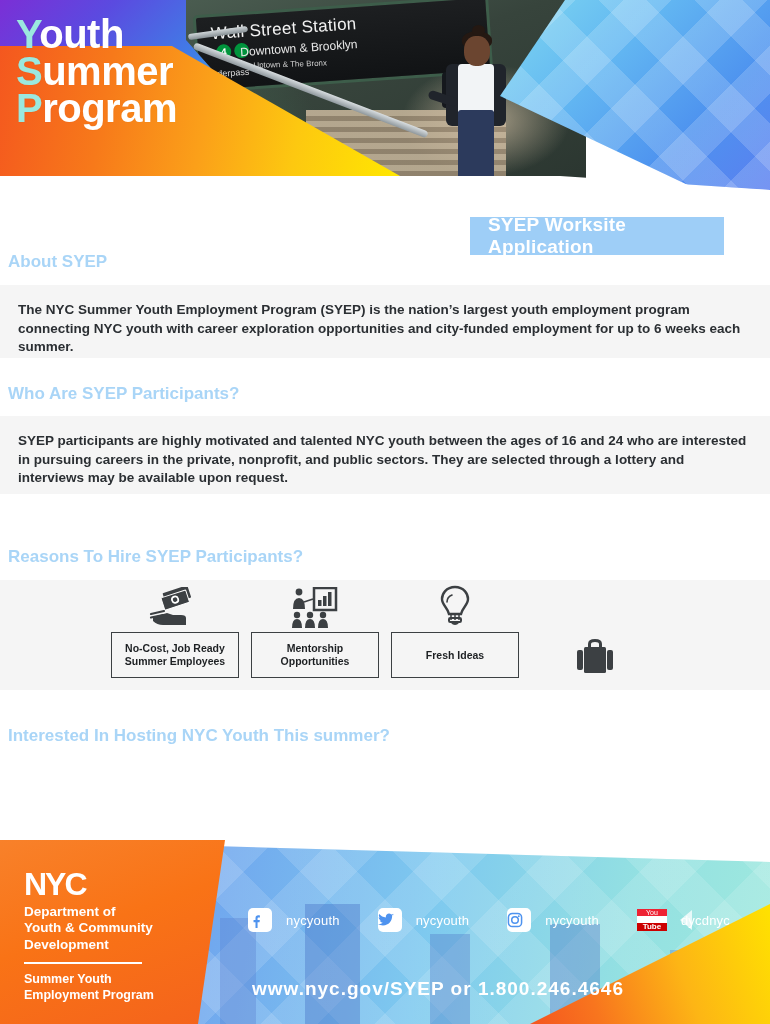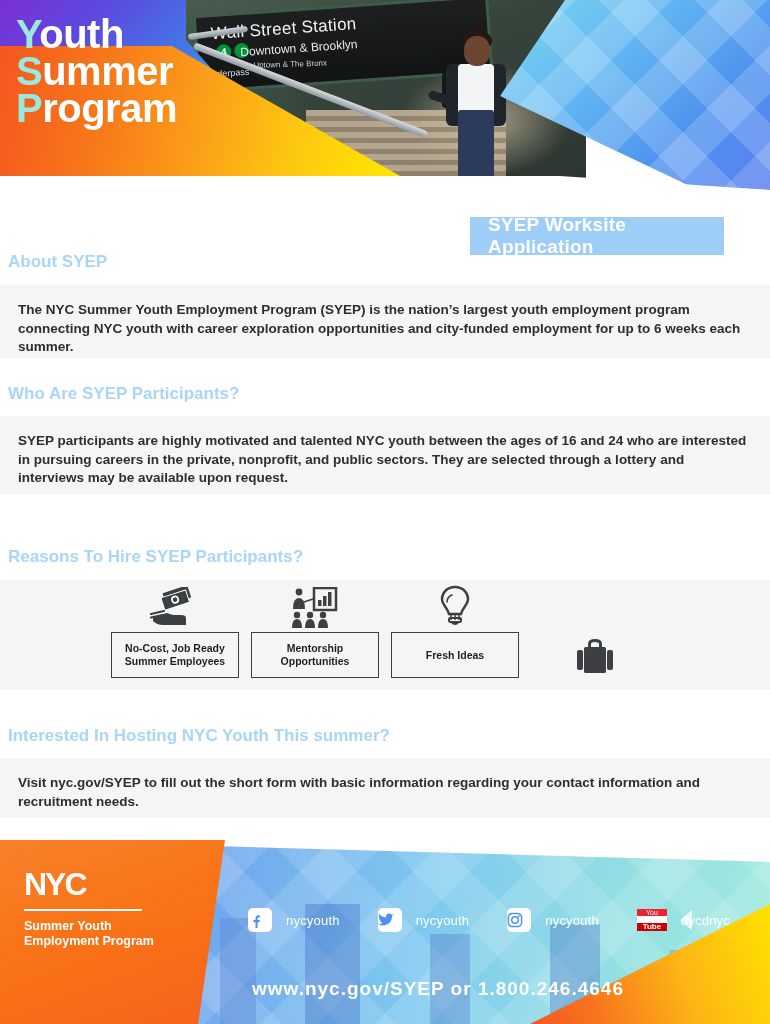--- a/index.html
+++ b/index.html
@@ -333,32 +333,34 @@
             <rect x="3" y="15" width="6" height="20" rx="2"></rect>
             <rect x="33" y="15" width="6" height="20" rx="2"></rect>
           </svg>
         </div>
       </div>
 
     </div>
   </div>
 
   <div class="section-head s-host-h">Interested In Hosting NYC Youth This summer?</div>
-  <div class="panel s-host-p">
-    <p>Visit nyc.gov/SYEP to fill out the short form with basic information regarding your contact information and recruitment needs.</p>
-  </div>
 
   <div class="footer">
     <div class="ft-sky"></div>
     <div class="ft-city"></div>
     <div class="ft-orange"></div>
     <div class="ft-orange-r"></div>
 
     <div class="nyc-logo">
       <div class="nyc-word">NYC</div>
+      <div class="nyc-sub">
+        <div>Department of</div>
+        <div>Youth &amp; Community</div>
+        <div>Development</div>
+      </div>
       <div class="nyc-rule"></div>
       <div class="nyc-prog">
         <div>Summer Youth</div>
         <div>Employment Program</div>
       </div>
     </div>
   </div>
 
   <div class="ft-tri"></div>
 

